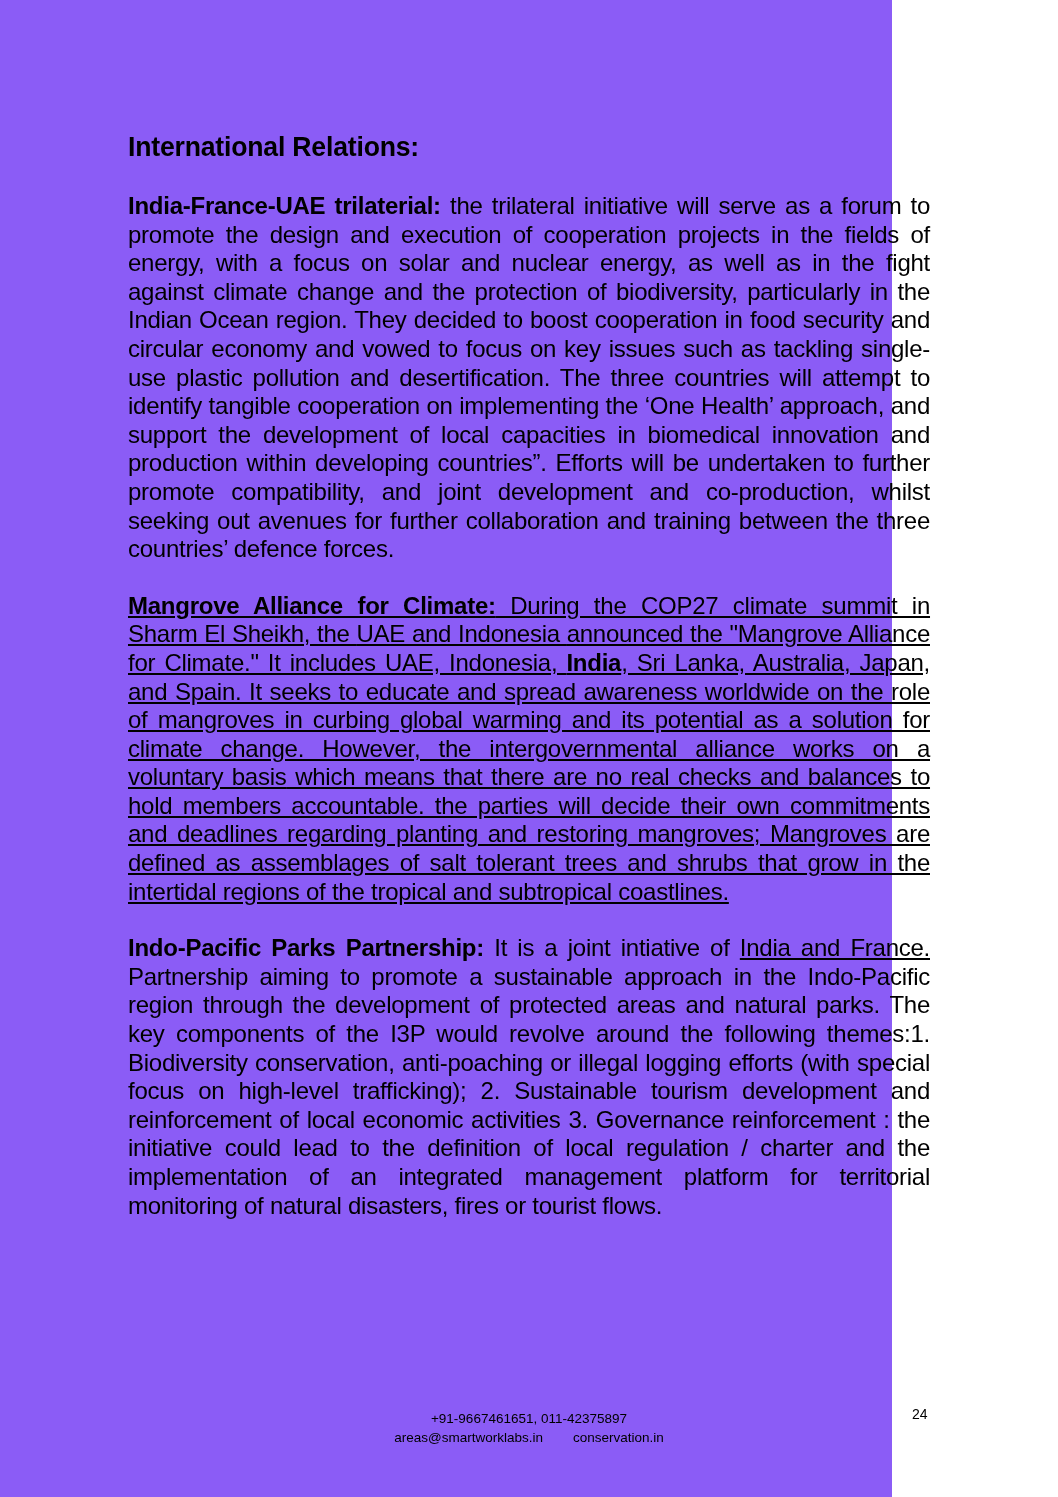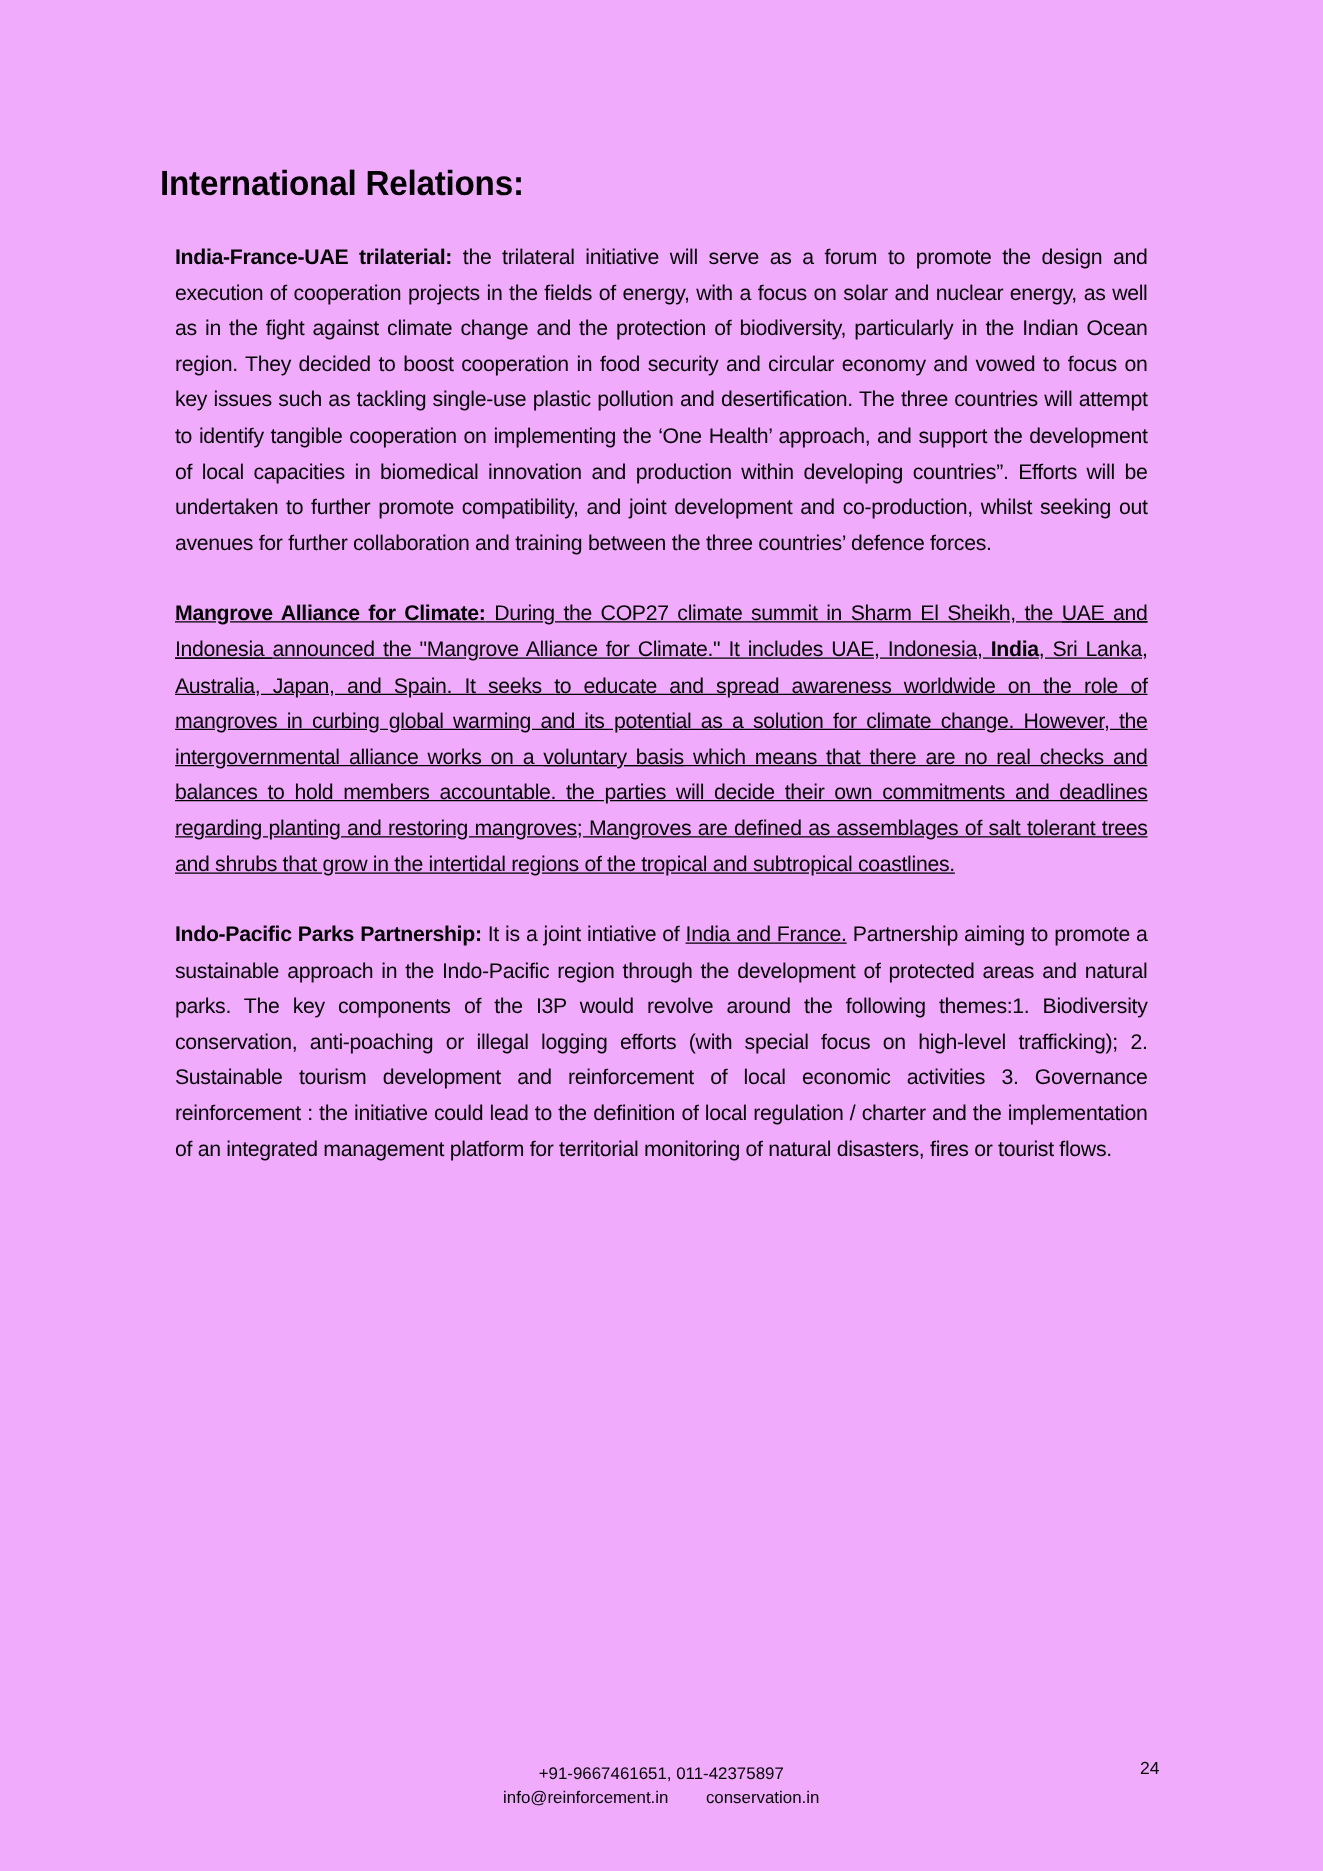--- a/index.html
+++ b/index.html
@@ -1,25 +1,25 @@
 <!DOCTYPE html>
 <html><head>
   <meta charset="utf-8">
   <style>
     html, body { margin: 0; padding: 0; background: #ffffff; }
     body { width: 1058px; height: 1497px; position: relative; overflow: hidden; }
-    .page { position: absolute; left: 0; top: 0; width: 1058px; height: 1497px; background: #f0abfc; }
+    .page { position: absolute; left: 0; top: 0; width: 892px; height: 1497px; background: #8b5cf6; }
     .content { position: absolute; left: 128px; top: 128px; width: 802px; color: #000; }
     .title {
       font-family: "Liberation Sans", sans-serif; font-weight: bold; font-size: 28px;
       letter-spacing: -0.2px; margin: 0; line-height: 38px; transform: scaleX(0.95); transform-origin: left;
     }
     .para {
-      font-family: "Liberation Sans", sans-serif; font-size: 17px; line-height: 28.6px;
-      text-align: justify; margin: 12px; letter-spacing: -0.25px;
+      font-family: "Liberation Sans", sans-serif; font-size: 24px; line-height: 28.6px;
+      text-align: justify; margin: 0; letter-spacing: -0.25px;
     }
     .p1 { margin-top: 26px; }
     .p2 { margin-top: 28px; text-decoration: underline; }
     .p3 { margin-top: 28px; }
     .p4 { margin-top: 28px; }
     .b { font-weight: bold; }
     .u { text-decoration: underline; }
     .footer {
       position: absolute; left: 0; width: 1058px; text-align: center;
       font-family: "Liberation Sans", sans-serif; font-size: 13.5px; color: #000; line-height: 18px;
@@ -42,15 +42,15 @@
 
     <p class="para p1"><span class="b">India-France-UAE trilaterial:</span><span>  the trilateral initiative will serve as a forum to promote the design and execution of cooperation projects in the fields of energy, with a focus on solar and nuclear energy, as well as in the fight against climate change and the protection of biodiversity, particularly in the Indian Ocean region. They decided to boost cooperation in food security and circular economy and vowed to focus on key issues such as tackling single-use plastic pollution and desertification. The three countries will attempt to identify tangible cooperation on implementing the ‘One Health’ approach, and support the development of local capacities in biomedical innovation and production within developing countries”. Efforts will be undertaken to further promote compatibility, and joint development and co-production, whilst seeking out avenues for further collaboration and training between the three countries’ defence forces.</span></p>
 
     <p class="para p2"><span class="b">Mangrove Alliance for Climate:</span><span>  During the COP27 climate summit in Sharm El Sheikh, the </span><span class="u">UAE and Indonesia </span><span>announced the "Mangrove Alliance for Climate." It includes UAE, Indonesia, </span><span class="b">India</span><span>, Sri Lanka, Australia, Japan, and Spain. It seeks to educate and spread awareness worldwide on the role of mangroves in curbing global warming and its potential as a solution for climate change. However, the intergovernmental alliance works on a </span><span class="u">voluntary basis</span><span> which means that there are no real checks and balances to hold members accountable. the parties will decide their own commitments and deadlines regarding planting and restoring mangroves; Mangroves are defined as assemblages of salt tolerant trees and shrubs that grow in the intertidal regions of the tropical and subtropical coastlines.</span></p>
 
     <p class="para p3"><span class="b">Indo-Pacific Parks Partnership:</span><span> It is a joint intiative of </span><span class="u">India and France.</span><span> Partnership aiming to promote a sustainable approach in the Indo-Pacific region through the development of protected areas and natural parks. The key components of the I3P would revolve around the following themes:1. Biodiversity conservation, anti-poaching or illegal logging efforts (with special focus on high-level trafficking); 2. Sustainable tourism development and reinforcement of local economic activities 3. Governance reinforcement : the initiative could lead to the definition of local regulation / charter and the implementation of an integrated management platform for territorial monitoring of natural disasters, fires or tourist flows.</span></p>
 
   </div>
 
   <div class="footer f1">+91-9667461651, 011-42375897</div>
-  <div class="footer f2"><span>info@reinforcement.in</span><span class="gap"></span><span>conservation.in</span></div>
+  <div class="footer f2"><span>areas@smartworklabs.in</span><span class="gap"></span><span>conservation.in</span></div>
   <div class="pagenum">24</div>
 </div>
 
 </body></html>

